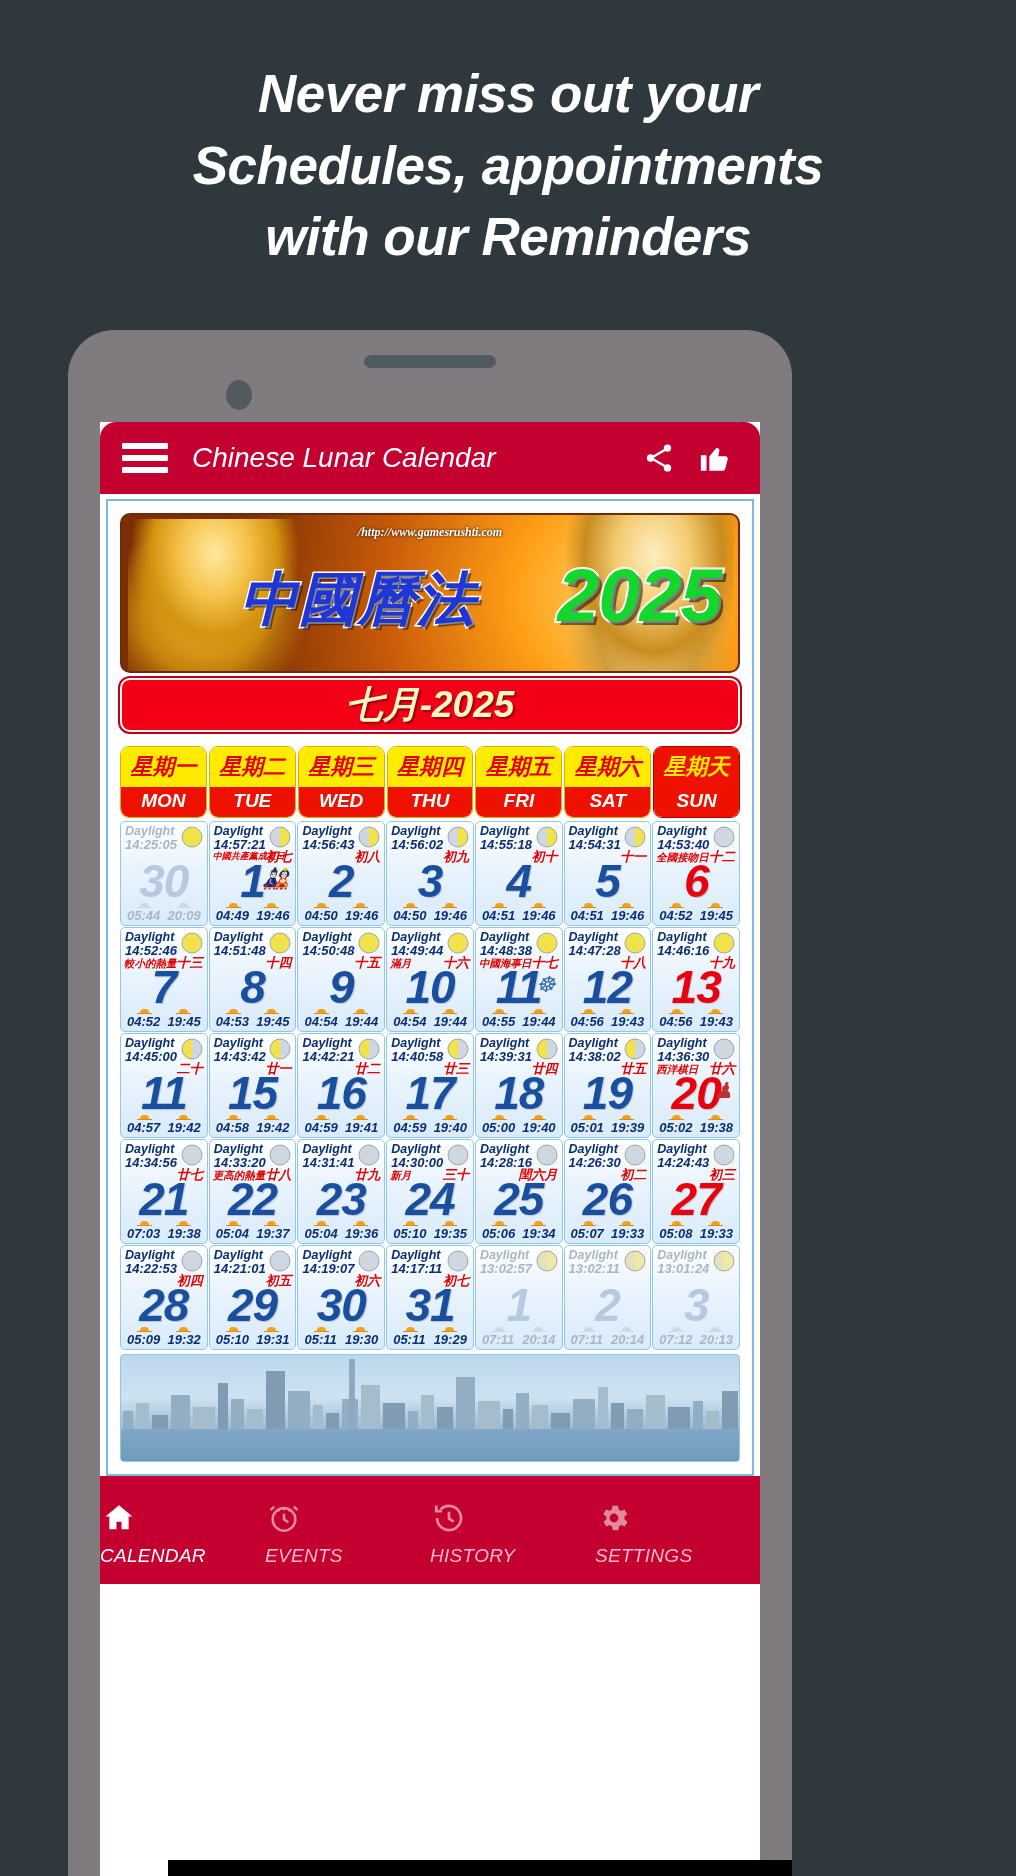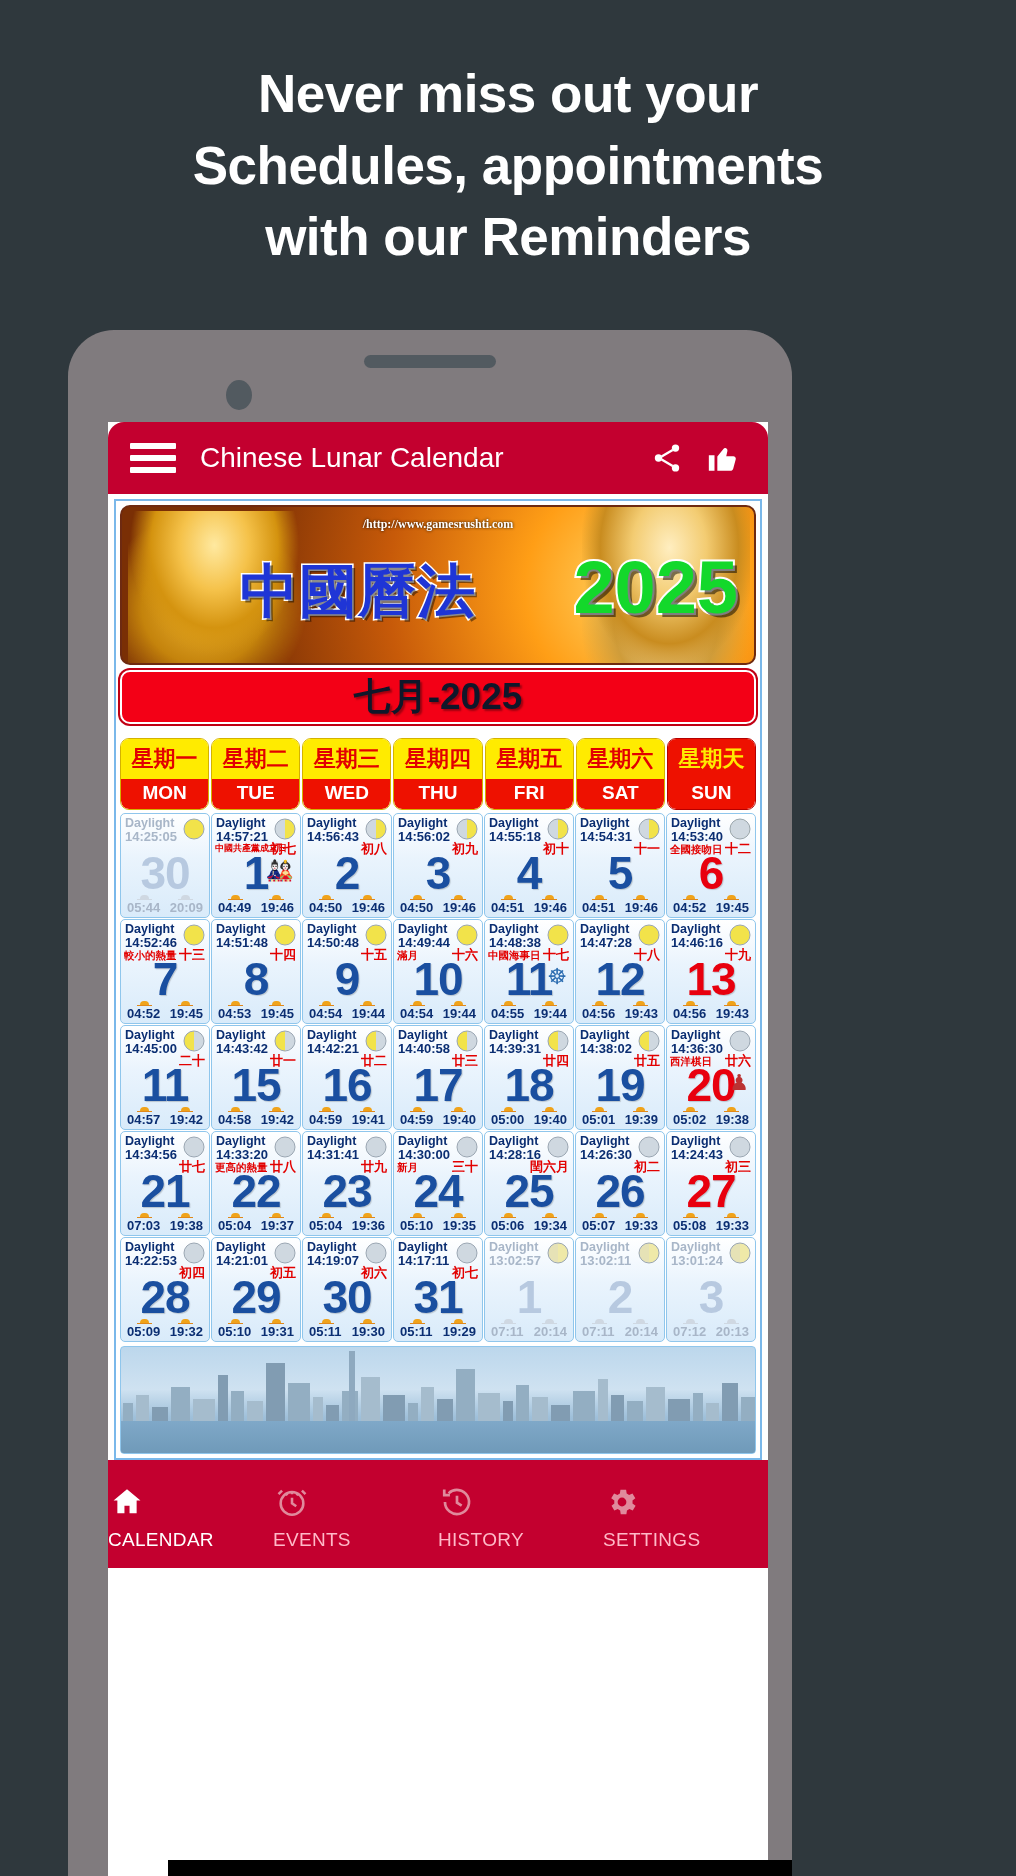--- a/index.html
+++ b/index.html
@@ -2,21 +2,21 @@
 <html><head>
 <meta charset="utf-8">
 <style>
   * { box-sizing: border-box; margin: 0; padding: 0; }
   html, body {
     width: 1016px; height: 1876px;
     background: #2f383d;
     font-family: "Liberation Sans", sans-serif;
     overflow: hidden;
   }
-  .page { position: relative; width: 1016px; height: 1764px; background: #2f383d; }
+  .page { position: relative; width: 1016px; height: 1764px; background: #2f383d; font-style: italic; }
 
   
   .headline {
     position: absolute; top: 58px; left: 0; width: 1016px;
     text-align: center; color: #ffffff;
     font-size: 53px; font-weight: bold; line-height: 1.35;
     letter-spacing: -0.5px;
   }
 
   
@@ -30,21 +30,21 @@
     position: absolute; left: 296px; top: 25px;
     width: 132px; height: 13px; border-radius: 7px;
     background: #525a60;
   }
   .phone-cam {
     position: absolute; left: 158px; top: 50px;
     width: 26px; height: 30px; border-radius: 50%;
     background: #525a60;
   }
   .screen {
-    position: absolute; left: 40px; top: 92px;
+    position: absolute; left: 32px; top: 92px;
     width: 660px; height: 1454px;
     background: #ffffff; overflow: hidden;
   }
 
   
   .appbar {
     position: relative; height: 72px; background: #c3002f;
     border-radius: 16px 16px 0 0;
     display: flex; align-items: center; padding: 0 22px;
   }
@@ -53,21 +53,21 @@
   .burger i { display: block; height: 6px; background: #fff; border-radius: 1px; }
   .appbar-title {
     color: #fff; font-size: 28px; margin-left: 24px; flex: 1;
     white-space: nowrap;
   }
   .appbar-icon { width: 46px; height: 46px; margin-left: 10px; cursor: pointer;
                  display: flex; align-items: center; justify-content: center; }
 
   
   .cal-wrap { padding: 5px 6px 0 6px; background: #fff; }
-  .cal-frame { border: 2px solid #7ab8ea; background: #fff; padding: 4px; }
+  .cal-frame { border: 2px solid #7ab8ea; background: #fff; padding: 12px; }
 
   .banner {
     position: relative; height: 160px; border-radius: 10px; overflow: hidden;
     border: 2px solid #6e2a10;
     background:
       radial-gradient(circle at 82% 52%, #ffd76a 0%, #ff9e16 22%, #c75a09 48%, #7a2f05 76%),
       linear-gradient(90deg, #5b2407 0%, #8a4008 28%, #a85a0b 52%, #d67c0e 78%, #f0a317 100%);
   }
   .banner .fig-left {
     position: absolute; left: 6px; bottom: -4px; width: 180px; height: 156px;
@@ -101,21 +101,21 @@
     text-shadow: 4px 4px 0 rgba(0,0,0,.5);
   }
 
   .month-bar {
     margin-top: 5px; height: 54px; background: #f30016;
     border: 2px solid #fff; border-radius: 10px;
     box-shadow: 0 0 0 2px #c00014;
     display: flex; align-items: center; justify-content: center;
   }
   .month-bar span {
-    color: #0f172a; font-size: 37px; font-weight: bold;
+    color: #fef9c3; font-size: 37px; font-weight: bold;
     text-shadow: 2px 2px 2px rgba(0,0,0,.35);
   }
 
   
   .weekdays { display: flex; margin-top: 14px; gap: 2px; }
   .wd { flex: 1; border-radius: 9px; overflow: hidden; border: 1px solid #d4b200; }
   .wd .cn {
     background: #ffeb00; color: #e20000; font-weight: bold;
     font-size: 22px; text-align: center; padding: 9px 0 9px;
     line-height: 1;

